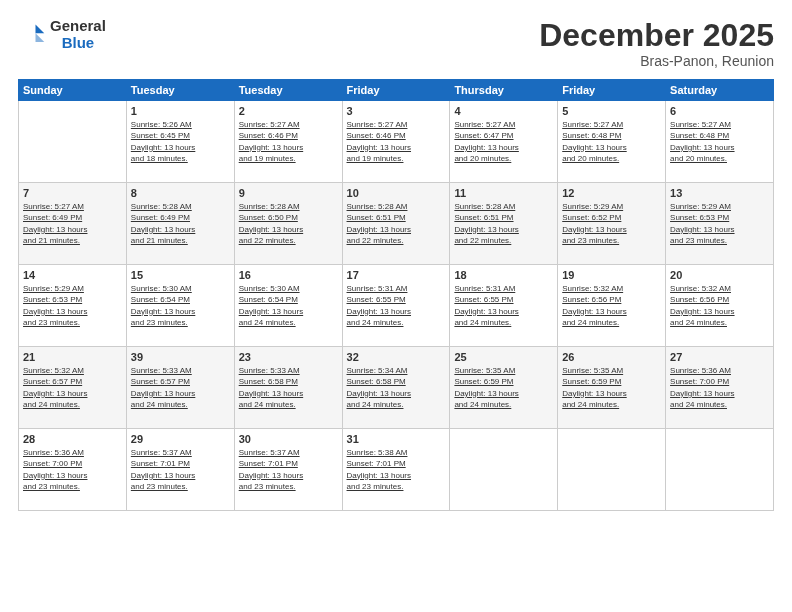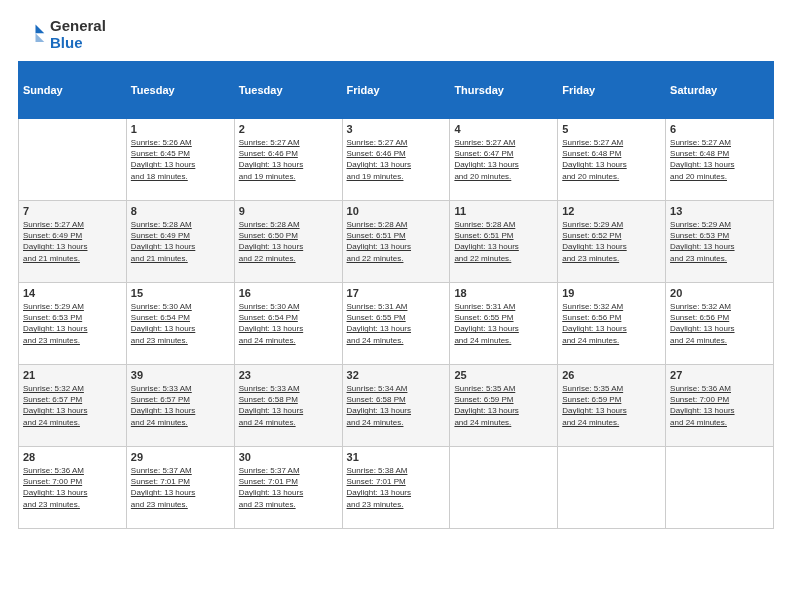--- a/index.html
+++ b/index.html
@@ -19,20 +19,21 @@
     .header {
       display: flex;
       justify-content: space-between;
       align-items: flex-start;
       margin-bottom: 10px;
     }
     .logo {
       display: flex;
       align-items: center;
       gap: 4px;
+      text-align: center;
     }
     .logo-text {
       font-size: 15px;
       font-weight: bold;
       line-height: 1.1;
     }
     .logo-general { color: #333; }
     .logo-blue { color: #1a6bbf; }
     .logo-icon {
       width: 28px;
@@ -54,21 +55,21 @@
     table {
       width: 100%;
       border-collapse: collapse;
       table-layout: fixed;
     }
     thead tr th {
       background: #1a6bbf;
       color: #fff;
       font-size: 11px;
       font-weight: bold;
-      padding: 22px 4px;
+      padding: 4px 4px;
       text-align: left;
       border: 1px solid #1a6bbf;
     }
     tbody tr td {
       border: 1px solid #ccc;
       vertical-align: top;
       padding: 4px 4px 4px 4px;
       font-size: 8.5px;
       color: #333;
       height: 82px;
@@ -104,20 +105,24 @@
     <div class="logo">
       <svg class="logo-icon" viewBox="0 0 32 32">
         <polygon points="20,4 30,14 20,14" fill="#1a6bbf"></polygon>
         <polygon points="20,14 30,24 20,24" fill="#1a6bbf" opacity="0.5"></polygon>
       </svg>
       <div class="logo-text">
         <span class="logo-general">General</span><br>
         <span class="logo-blue">Blue</span>
       </div>
     </div>
+    <div class="title-block">
+      <div class="month-title">December 2025</div>
+      <div class="subtitle">Bras-Panon, Reunion</div>
+    </div>
   </div>
 
   <table>
     <thead>
       <tr>
       <th>Sunday</th>
           <th>Tuesday</th>
           <th>Tuesday</th>
           <th>Friday</th>
           <th>Thursday</th>

